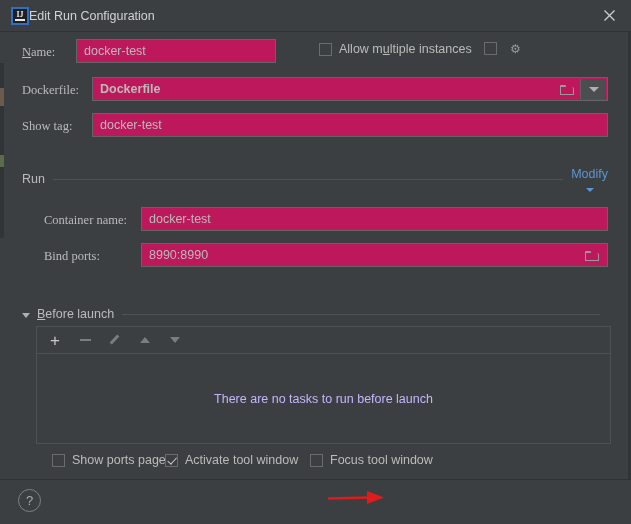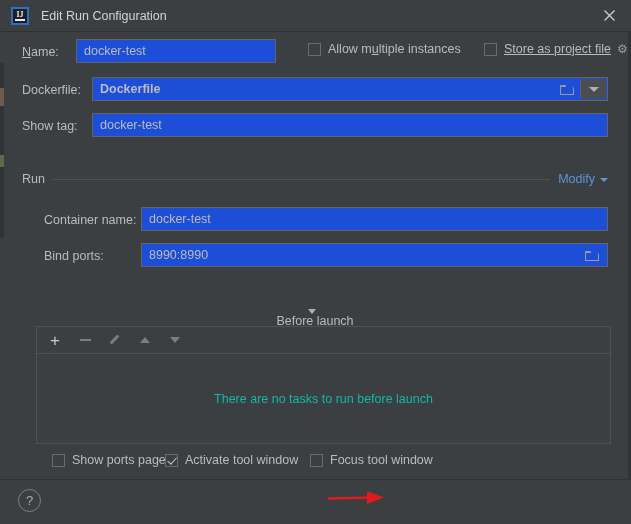--- a/index.html
+++ b/index.html
@@ -50,46 +50,46 @@
   }
   .ij-logo:after {
     content: "";
     position: absolute;
     left: 2px; right: 2px;
     bottom: 2px;
     height: 2px;
     background: #e8e8e8;
   }
   .window-title {
-    margin-left: 12px;
     font-size: 12.5px;
     color: #d3d3d3;
   }
   .close-btn {
     position: absolute;
     right: 0; top: 0;
     width: 44px; height: 30px;
     display: flex;
     align-items: center;
     justify-content: center;
     color: #cfcfcf;
   }
 
   
   .field-label {
     position: absolute;
     font-size: 12.5px;
     color: #bbbbbb;
     white-space: nowrap;
+    font-family: Liberation Serif, serif;
   }
   .mn { text-decoration: underline; }
 
   .text-field {
     position: absolute;
-    background: #1d4ed8;
+    background: #be185d;
     border: 1px solid #646464;
     box-sizing: border-box;
     height: 24px;
     display: flex;
     align-items: center;
     padding-left: 7px;
     font-size: 12.5px;
     color: #bbbbbb;
     overflow: hidden;
   }
@@ -205,20 +205,21 @@
     background: #4f5355;
     margin: 0 8px;
   }
   .modify-link {
     color: #5a95d6;
     font-size: 12.5px;
     display: flex;
     align-items: center;
     gap: 5px;
     white-space: nowrap;
+    flex-direction: column;
   }
   .modify-chev {
     width: 0; height: 0;
     border-left: 4px solid transparent;
     border-right: 4px solid transparent;
     border-top: 4px solid #5a95d6;
     margin-top: 2px;
   }
   .collapse-chev {
     width: 0; height: 0;
@@ -284,21 +285,21 @@
     border-left: 5px solid transparent;
     border-right: 5px solid transparent;
     border-top: 6px solid #7a7e80;
   }
   .bl-empty {
     height: calc(100% - 27px);
     display: flex;
     align-items: center;
     justify-content: center;
     font-size: 12.5px;
-    color: #14b8a6;
+    color: #c4b5fd;
   }
 
   
   .bottom-bar {
     position: absolute;
     left: 0; bottom: 0;
     width: 631px; height: 44px;
     background: #3c3f41;
     border-top: 1px solid #323232;
   }
@@ -386,28 +387,27 @@
 <div class="edge-sliver"></div>
 <div class="edge-sliver2"></div>
 
 <div class="field-label" style="left:22px; top:45px;">
   <span class="mn">N</span><span>ame:</span>
 </div>
 <div class="text-field" style="left:76px; top:39px; width:200px;">
   <span>docker-test</span>
 </div>
 
-<div class="cb-row" style="left:308px; top:42px;">
+<div class="cb-row" style="left:319px; top:42px;">
   <span class="cbox"></span>
   <span><span>Allow m</span><span class="mn">u</span><span>ltiple instances</span></span>
 </div>
 
 <div class="cb-row" style="left:484px; top:42px;">
   <span class="cbox"></span>
-  <span class="mn">Store as project file</span>
   <span class="gear-ico">⚙</span>
 </div>
 
 <div class="field-label" style="left:22px; top:83px;">Dockerfile:</div>
 <div class="text-field combo" style="left:92px; top:77px; width:516px;font-weight:bold;">
   <span>Dockerfile</span>
   <span class="combo-folder-box">
     <span class="folder-ico"></span>
   </span>
   <span class="combo-arrow-box">
@@ -435,21 +435,21 @@
 </div>
 
 <div class="field-label" style="left:44px; top:249px;">Bind ports:</div>
 <div class="text-field" style="left:141px; top:243px; width:467px; padding-right:30px;">
   <span>8990:8990</span>
   <span class="inline-icon-btn" style="right:2px;">
     <span class="folder-ico"></span>
   </span>
 </div>
 
-<div class="group-head" style="left:22px; top:307px; width:586px;flex-direction:column;">
+<div class="group-head" style="left:22px; top:307px; width:586px;">
   <span class="collapse-chev"></span>
   <span><span class="mn">B</span><span>efore launch</span></span>
   <span class="group-line"></span>
 </div>
 
 <div class="bl-panel" style="left:36px; top:326px; width:575px; height:118px;">
   <div class="bl-toolbar">
     <span class="tb-ico">
       <span class="ico-plus">+</span>
     </span>

